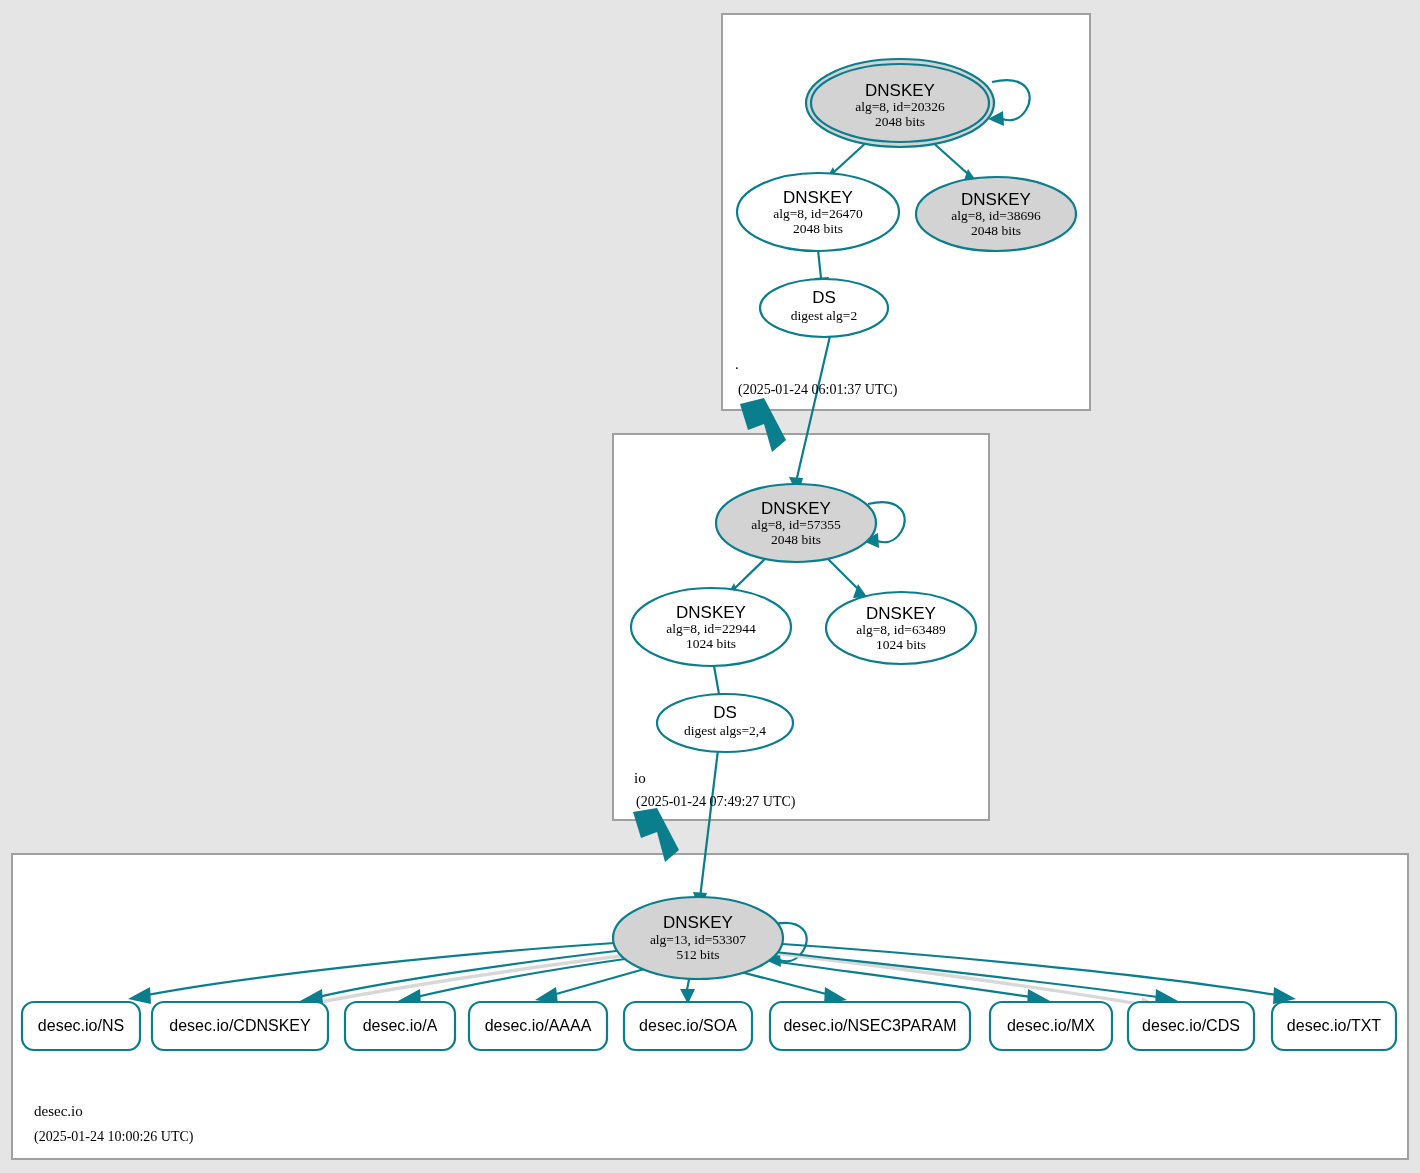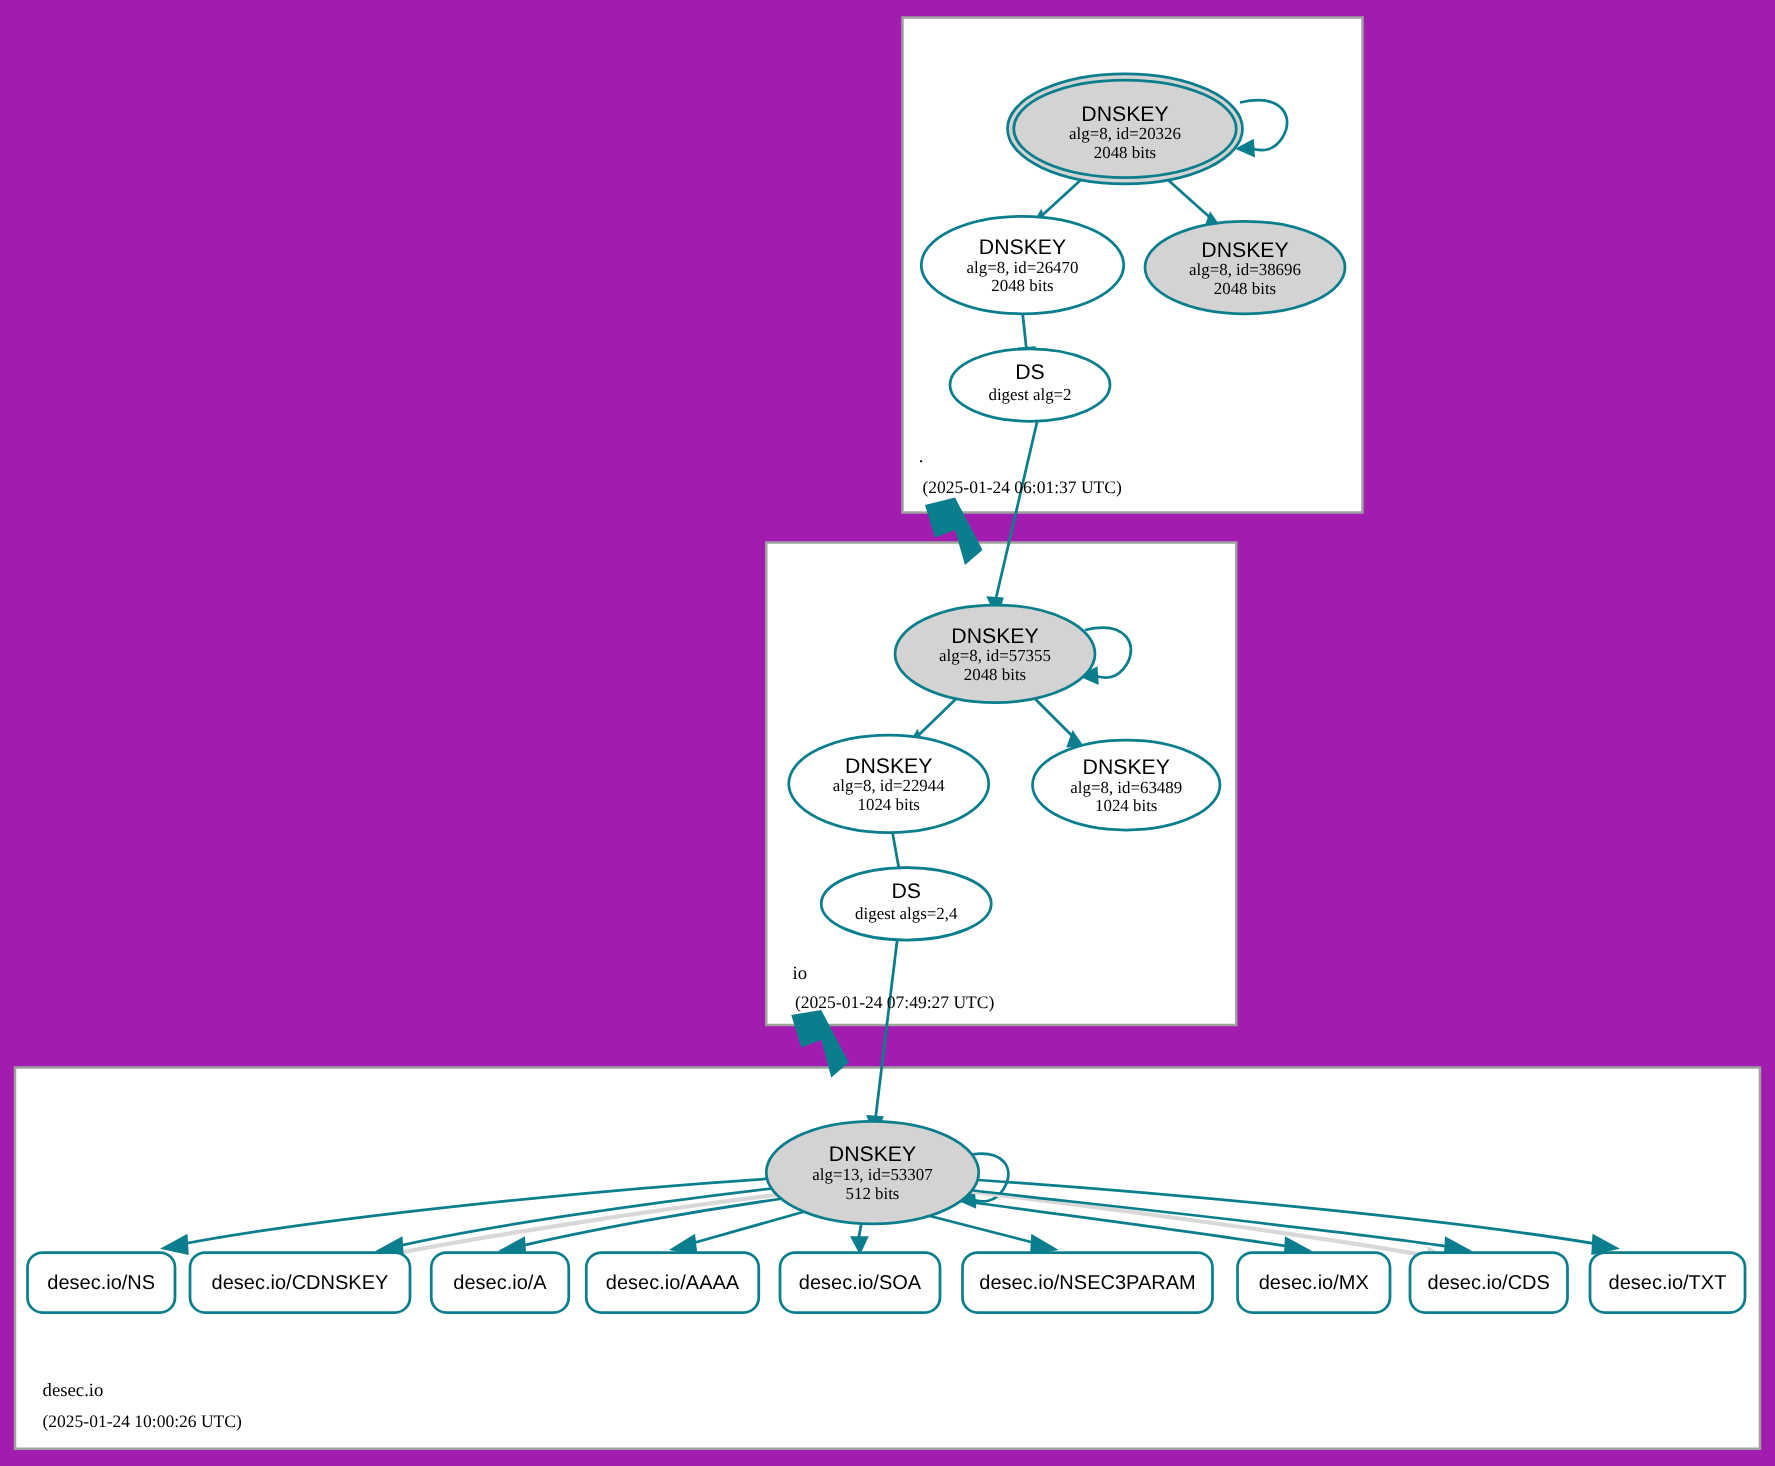--- a/index.html
+++ b/index.html
@@ -8,21 +8,21 @@
     padding: 0;
     background: #ffffff;
   }
   body {
     font-family: "Liberation Sans", sans-serif;
   }
   #canvas {
     position: relative;
     width: 1420px;
     height: 1173px;
-    background: #a21caf;
+    background: #e5e5e5;
     overflow: hidden;
   }
   #graph-svg {
     position: absolute;
     left: 0;
     top: 0;
     width: 1420px;
     height: 1173px;
   }
   .zone-box {

